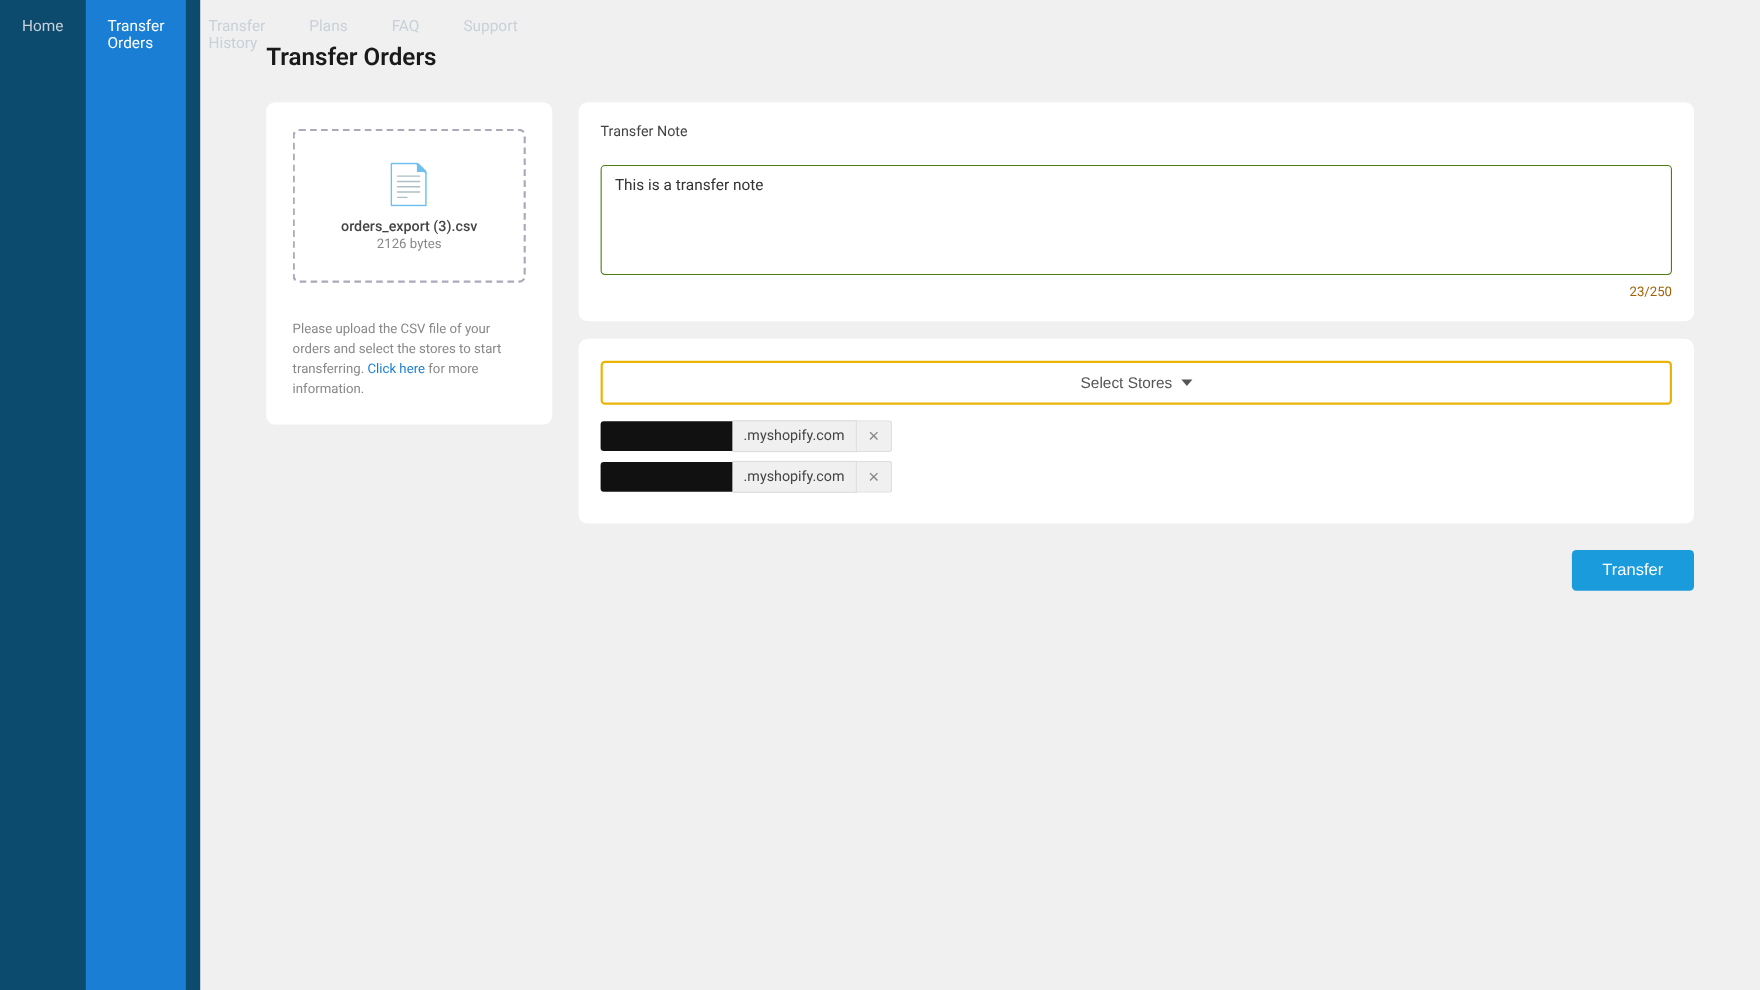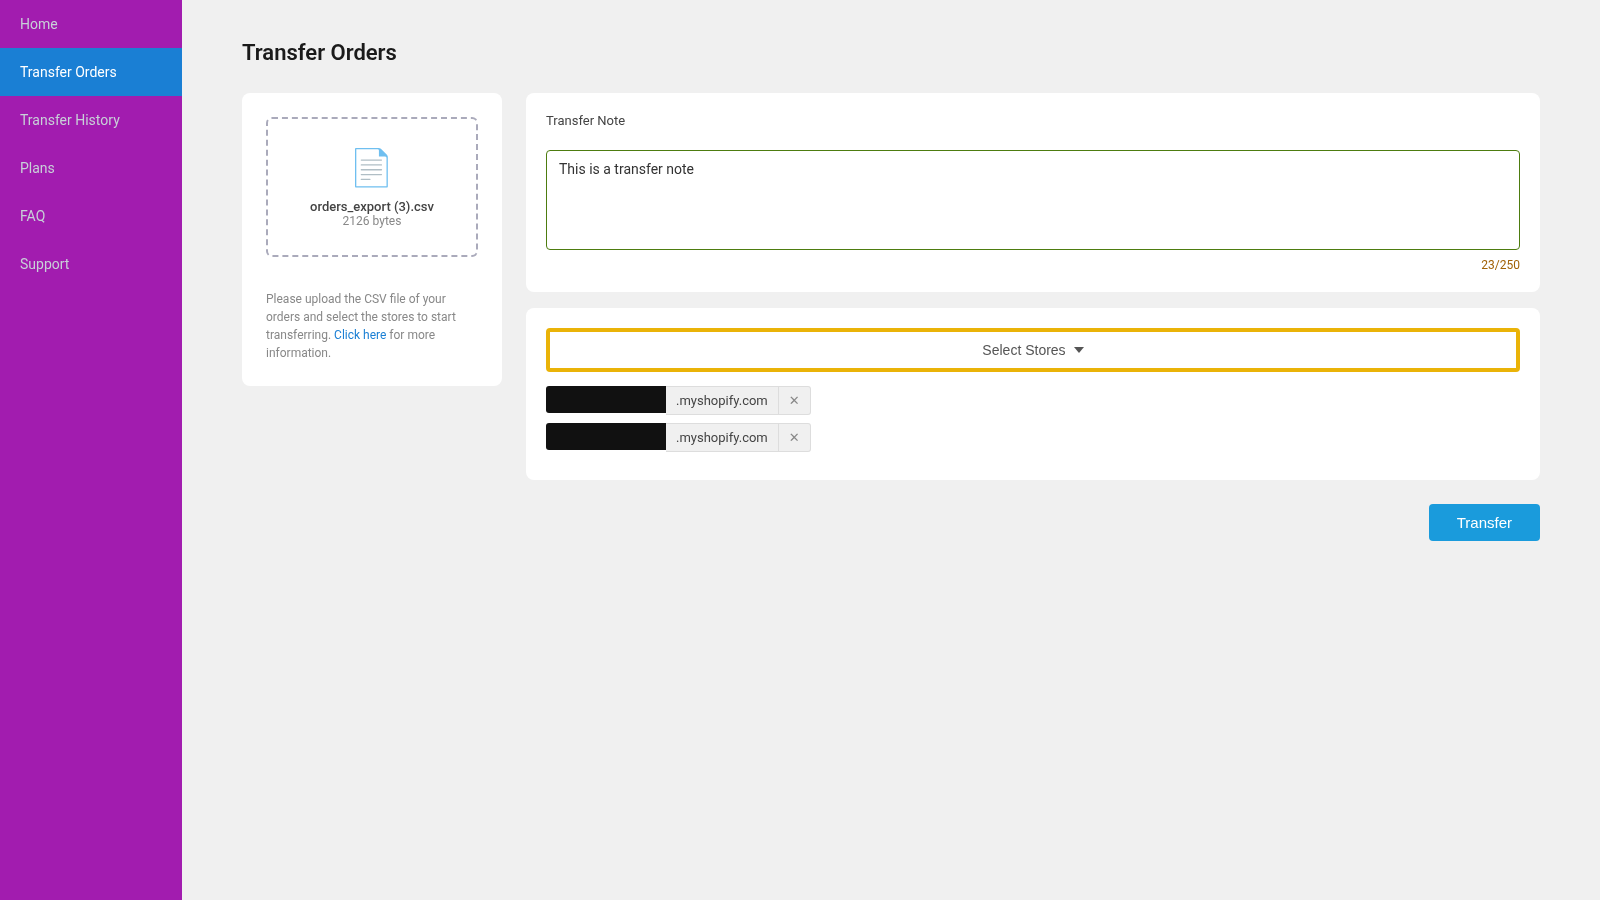--- a/index.html
+++ b/index.html
@@ -7,25 +7,25 @@
       font-family: -apple-system, BlinkMacSystemFont, 'Segoe UI', Roboto, sans-serif;
       background: #f0f0f0;
       display: flex;
       height: 900px;
       width: 1600px;
       overflow: hidden;
     }
     
     .sidebar {
       width: 182px;
-      background: #a21caf;
+      background: #0c4a6e;
       height: 100%;
       flex-shrink: 0;
       display: flex;
-      flex-direction: column;
+      flex-direction: row;
     }
     .sidebar-item {
       padding: 16px 20px;
       color: #c8d0d8;
       font-size: 14px;
       cursor: pointer;
       transition: background 0.15s;
     }
     .sidebar-item.active {
       background: #1a7fd4;
@@ -131,21 +131,21 @@
       margin-top: 4px;
     }
     
     .select-stores-card {
       background: #fff;
       border-radius: 8px;
       padding: 20px;
     }
     .select-stores-btn {
       width: 100%;
-      border: 4px solid #eab308;
+      border: 2px solid #eab308;
       border-radius: 4px;
       padding: 10px 4px;
       font-size: 14px;
       color: #555;
       background: #fff;
       cursor: pointer;
       display: flex;
       align-items: center;
       justify-content: center;
       gap: 8px;
@@ -154,21 +154,21 @@
     .chevron-down {
       display: inline-block;
       width: 0;
       height: 0;
       border-left: 5px solid transparent;
       border-right: 5px solid transparent;
       border-top: 6px solid #555;
     }
     .store-tag {
       display: flex;
-      align-items: flex-start;
+      align-items: center;
       margin-bottom: 8px;
       gap: 0;
     }
     .store-tag-name {
       background: #111;
       color: #fff;
       padding: 6px 12px;
       font-size: 13px;
       border-radius: 3px 0 0 3px;
       min-width: 120px;

